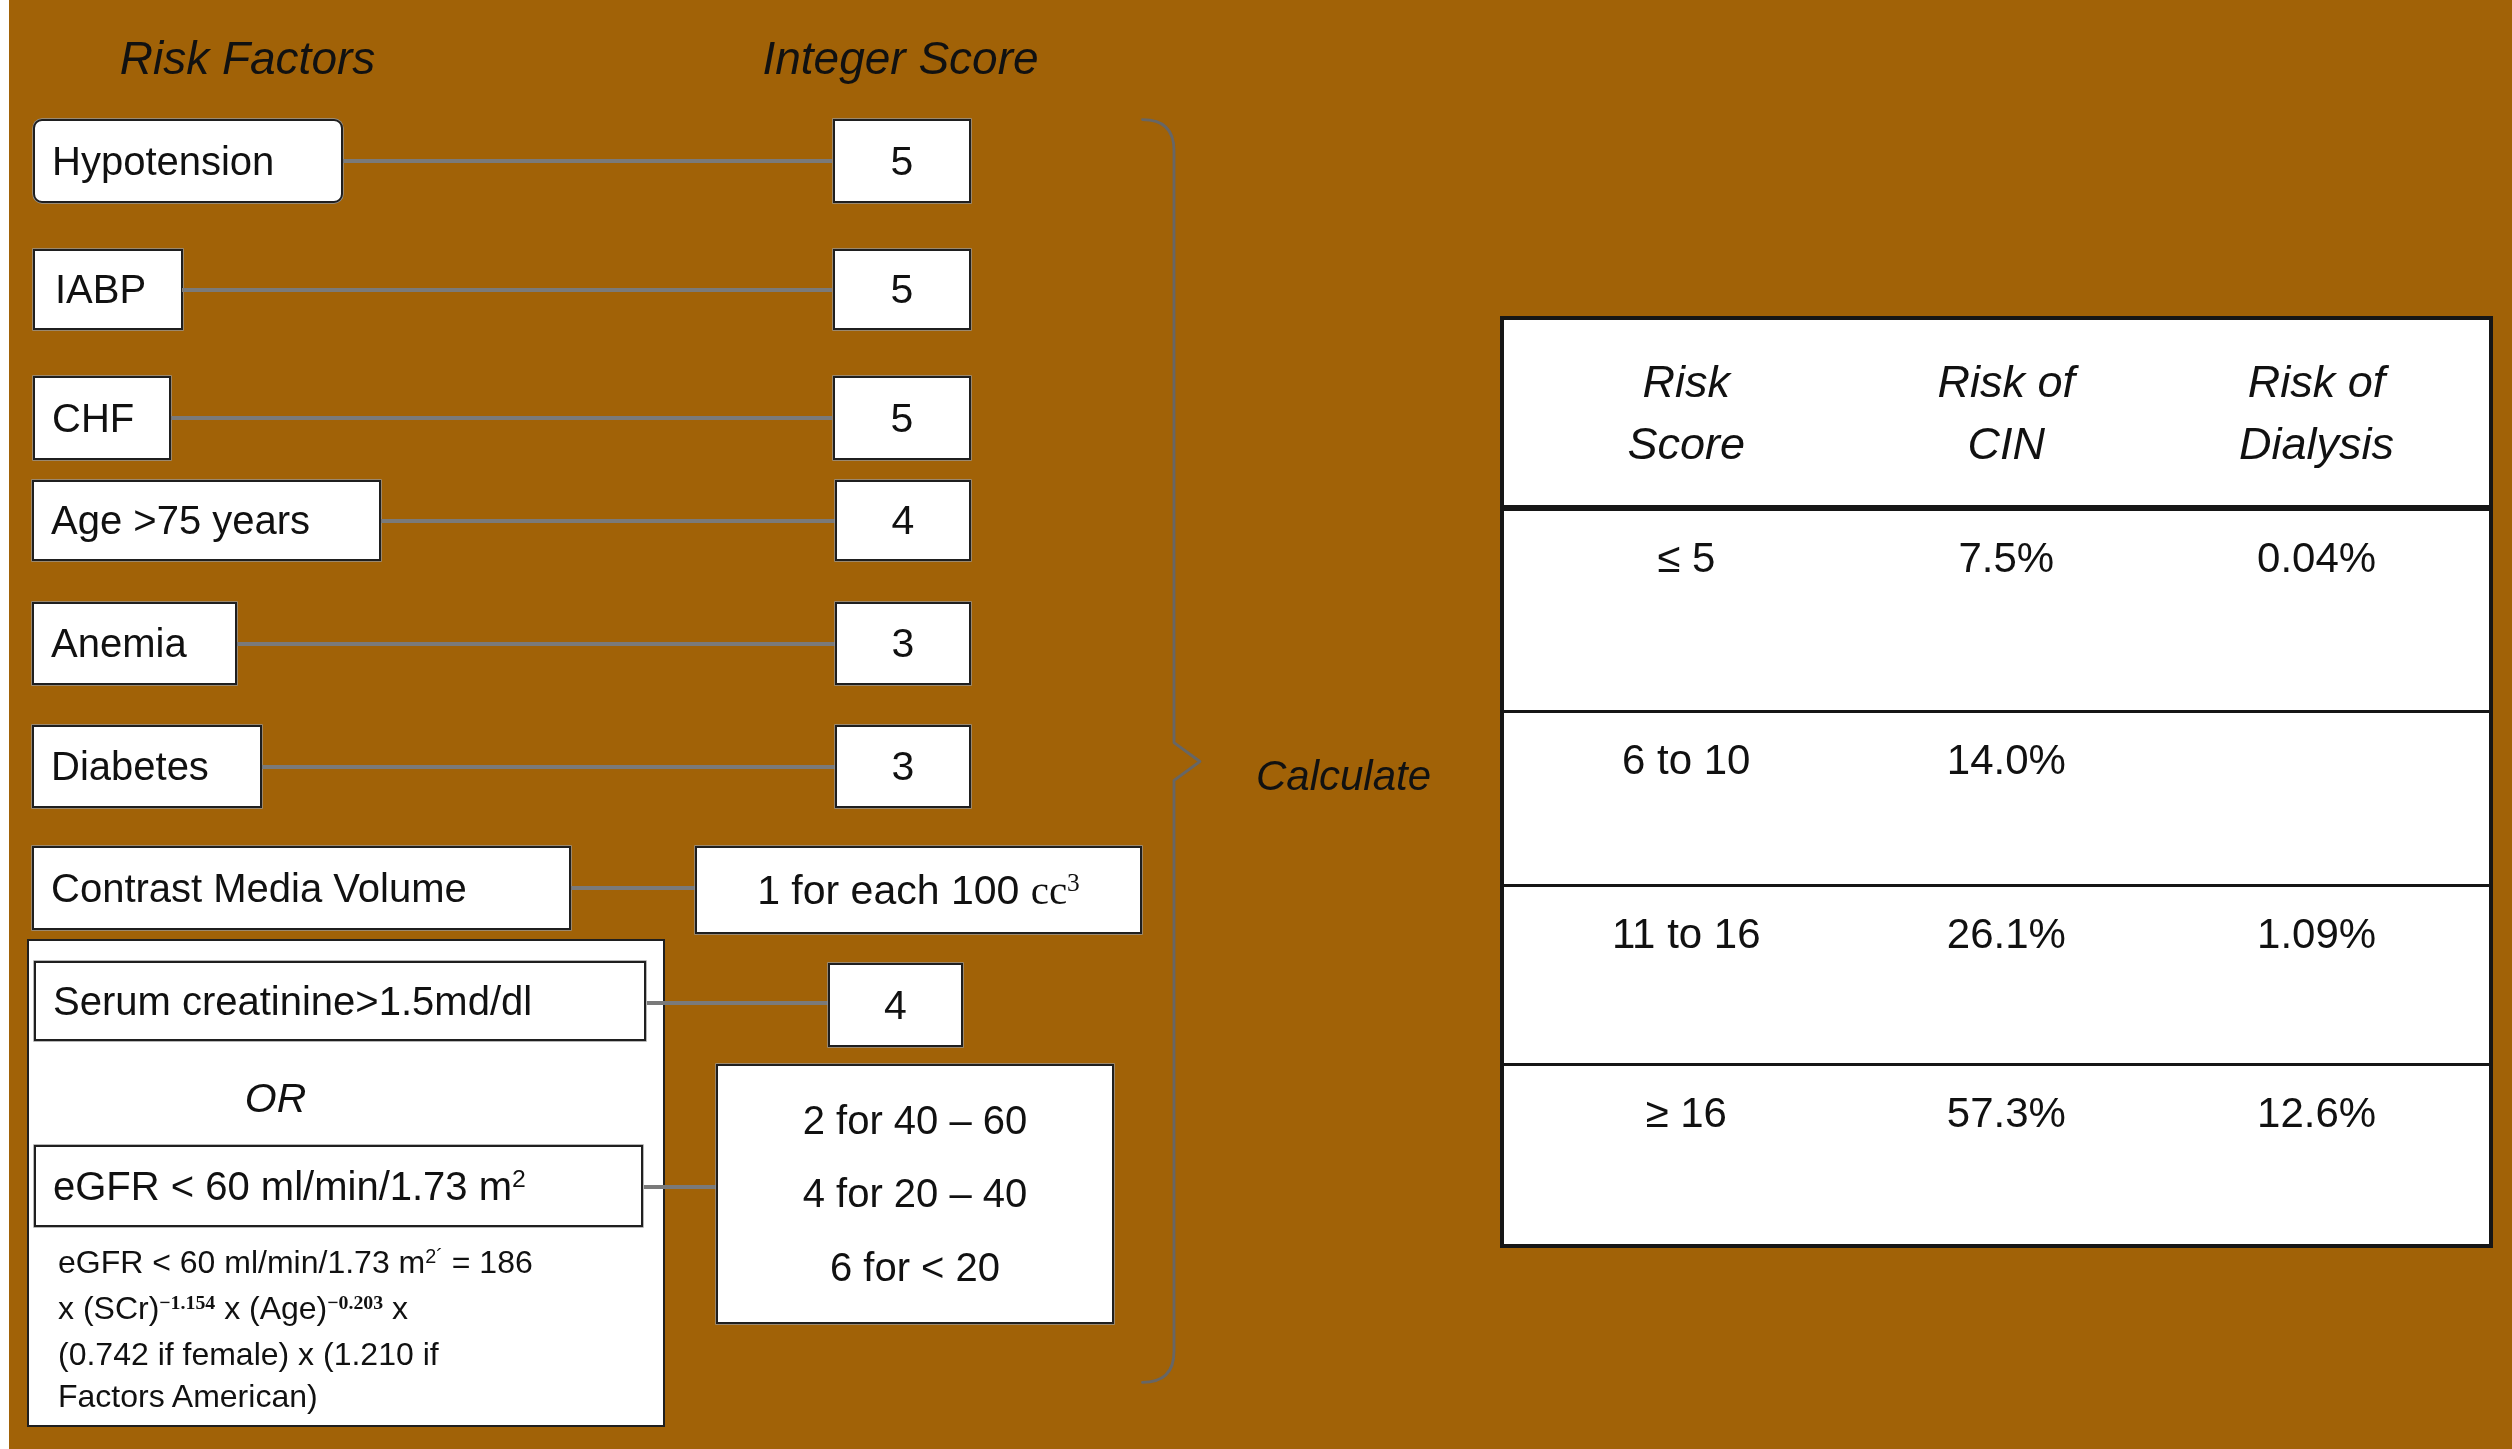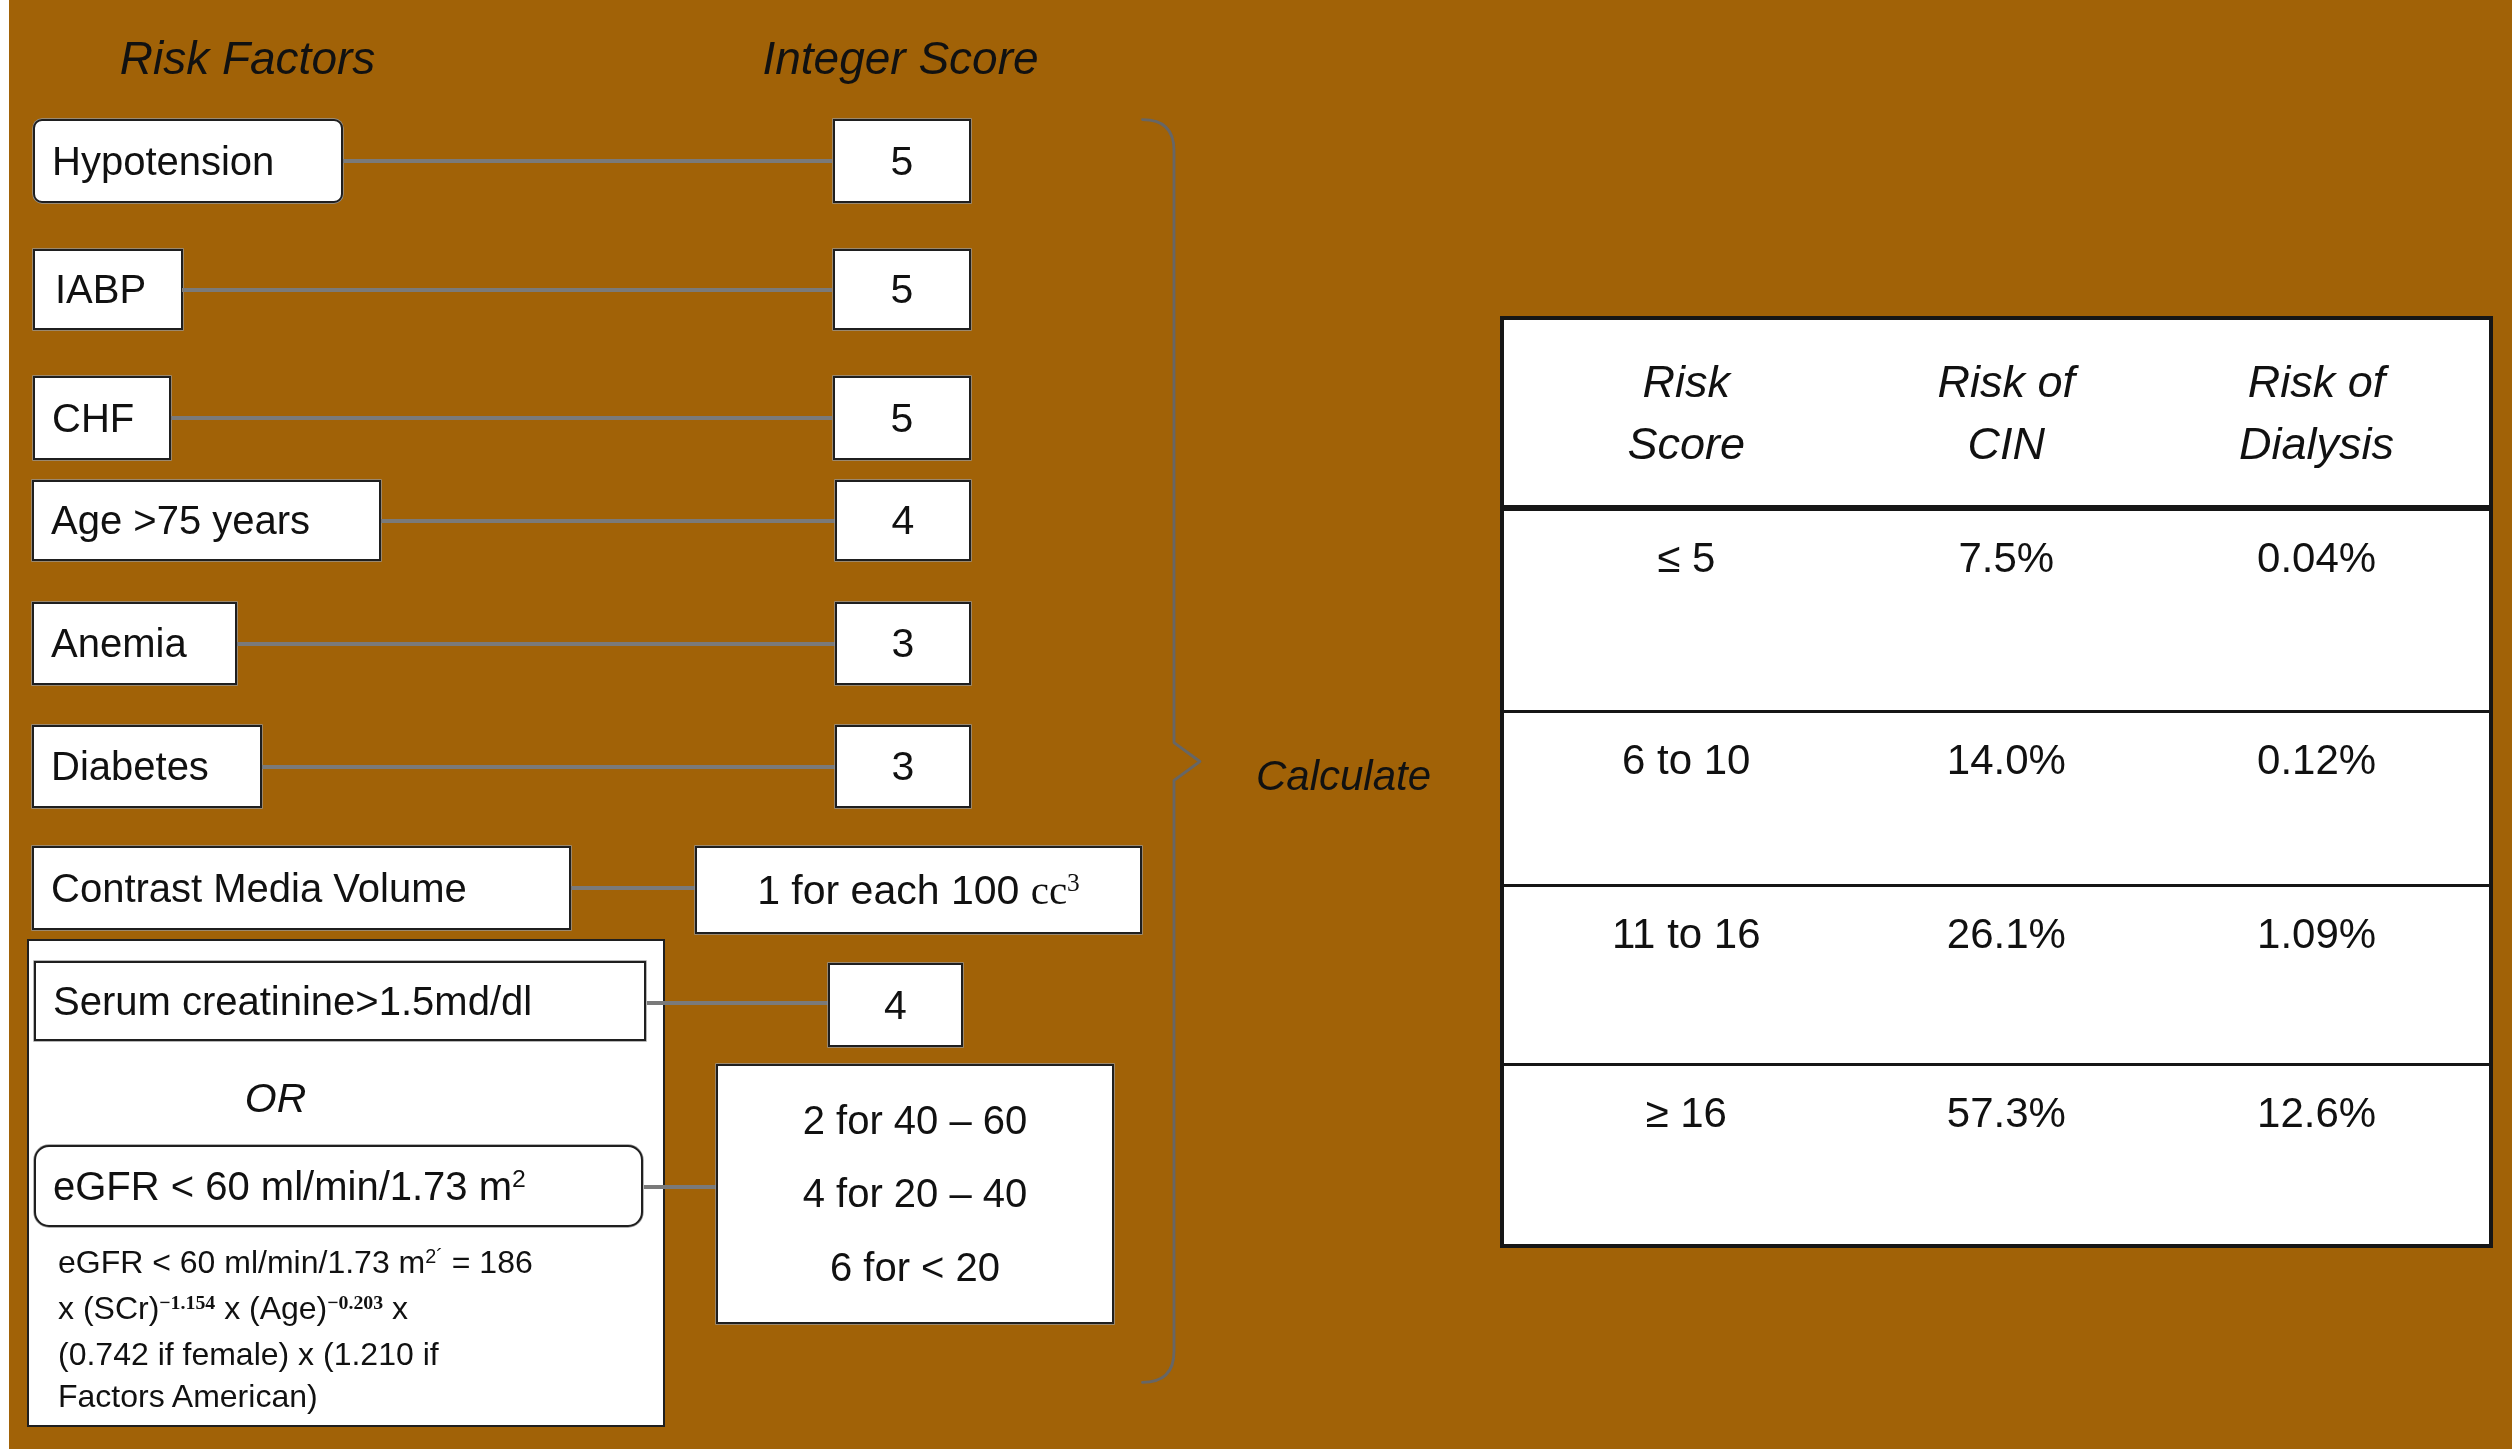--- a/index.html
+++ b/index.html
@@ -120,21 +120,21 @@
   <div class="box label-box" style="left:25px;top:961px;width:612px;height:80px;">
     <span>Serum creatinine&gt;1.5md/dl</span>
   </div>
   <div class="conn" style="left:638px;top:1001px;width:182px;"></div>
   <div class="box score-box" style="left:819px;top:963px;width:135px;height:84px;">
     <span>4</span>
   </div>
 
   <div class="abs or-label" style="left:105px;top:1074px;width:323px;height:49px;">OR</div>
 
-  <div class="box label-box" style="left:25px;top:1145px;width:609px;height:82px;border-radius:15px;">
+  <div class="box label-box" style="left:25px;top:1145px;width:609px;height:82px;">
     <span><span>eGFR &lt; 60 ml/min/1.73 m</span><span class="sup">2</span></span>
   </div>
   <div class="conn" style="left:635px;top:1185px;width:72px;"></div>
   <div class="box multi-score" style="left:707px;top:1064px;width:398px;height:260px;">
     <span>2 for 40 – 60</span>
     <span>4 for 20 – 40</span>
     <span>6 for &lt; 20</span>
   </div>
 
   <div class="formula" style="left:49px;top:1241px;width:555px;">
@@ -168,21 +168,20 @@
 
     <div class="t-row sep" style="height:202px;">
       <div class="t-cell c1">≤ 5</div>
       <div class="t-cell c2">7.5%</div>
       <div class="t-cell c3">0.04%</div>
     </div>
 
     <div class="t-row sep" style="height:174px;">
       <div class="t-cell c1">6 to 10</div>
       <div class="t-cell c2">14.0%</div>
-      <div class="t-cell c3">0.12%</div>
     </div>
 
     <div class="t-row sep" style="height:179px;">
       <div class="t-cell c1">11 to 16</div>
       <div class="t-cell c2">26.1%</div>
       <div class="t-cell c3">1.09%</div>
     </div>
 
     <div class="t-row" style="flex:1;">
       <div class="t-cell c1">≥ 16</div>

